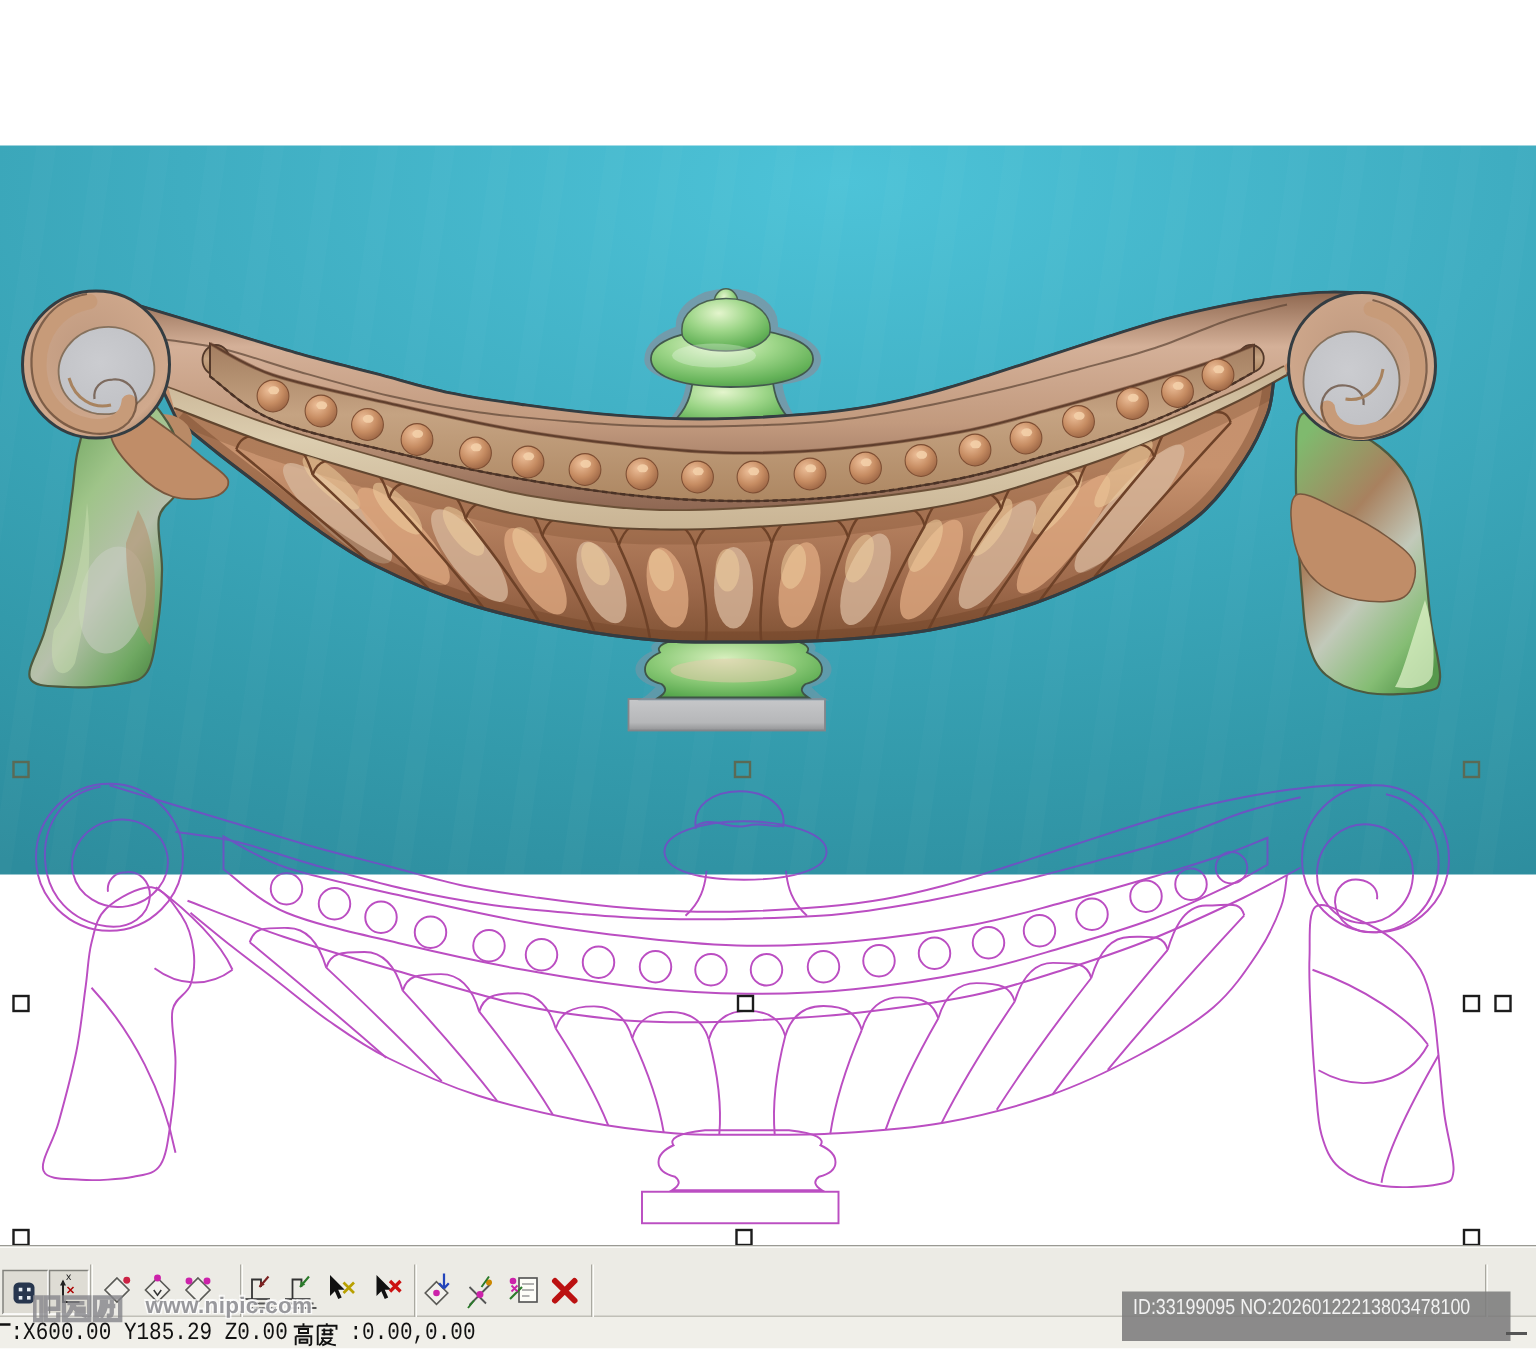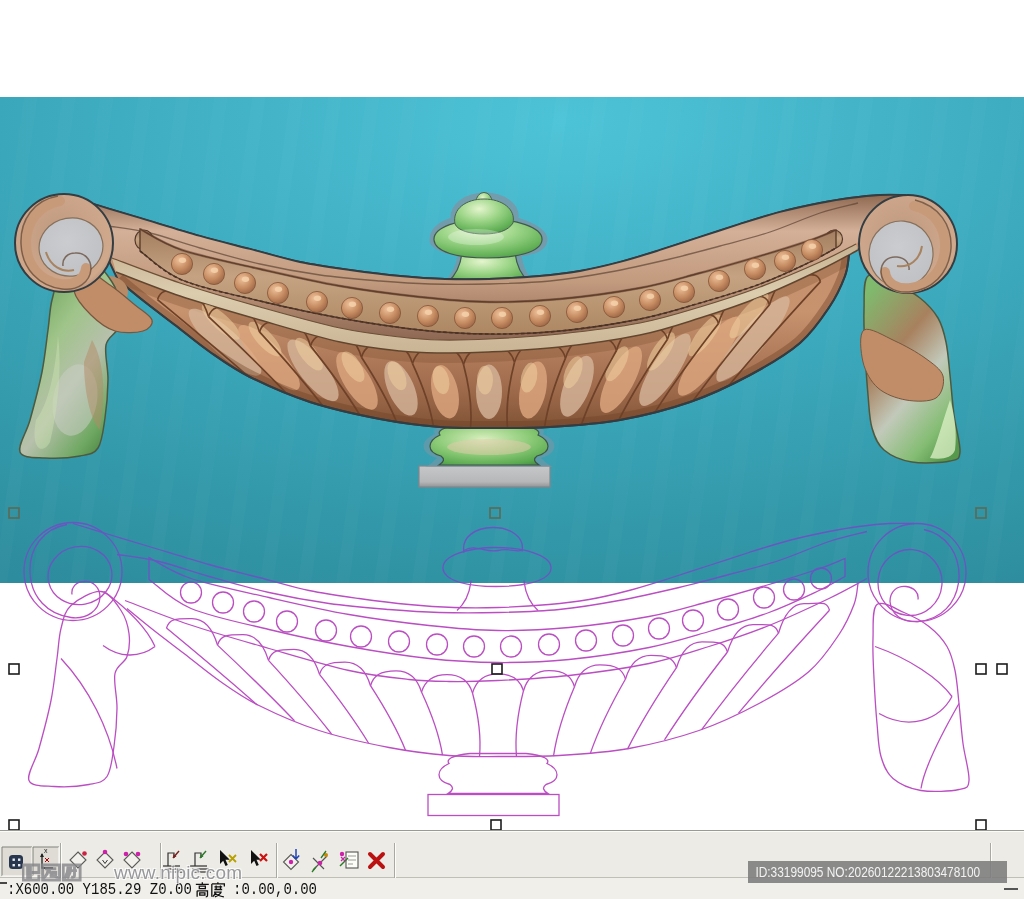--- a/index.html
+++ b/index.html
@@ -1,22 +1,22 @@
 <!DOCTYPE html>
 <html><head><meta charset="utf-8">
 <style>
 html,body{margin:0;padding:0;width:1024px;height:899px;overflow:hidden;background:#fff;
  font-family:"Liberation Sans",sans-serif}
 #scene{position:relative;width:1024px;height:899px}
-#idband{position:absolute;left:748px;top:861px;width:259px;height:22px;background:rgba(124,124,124,0.88);
+#idband{position:absolute;left:748px;top:861px;width:259px;height:33px;background:rgba(124,124,124,0.88);
  color:#f2f2f2;font-size:14.5px;line-height:22px;white-space:nowrap;text-align:left}
 #idband span{display:inline-block;transform:scaleX(0.82);transform-origin:0 50%;padding-left:9px}
 #st1,#st2{position:absolute;top:880px;font-family:"Liberation Mono",monospace;font-size:14px;color:#111;
  transform:scaleY(1.18);transform-origin:0 0;white-space:pre}
-#wmtext{position:absolute;left:114px;top:862px;color:rgba(128,128,132,0.8);font-size:19px;font-weight:normal;
+#wmtext{position:absolute;left:97px;top:862px;color:rgba(128,128,132,0.8);font-size:15px;font-weight:bold;
  letter-spacing:0.2px;text-shadow:1px 1px 0 rgba(255,255,255,0.75),-1px -1px 0 rgba(255,255,255,0.75),1px -1px 0 rgba(255,255,255,0.6),-1px 1px 0 rgba(255,255,255,0.6)}
 #dash{position:absolute;left:1004px;top:888px;width:14px;height:2px;background:#555}
 </style></head>
 <body>
 <div id="scene">
 <svg width="1024" height="899" viewBox="0 0 1024 899" xmlns="http://www.w3.org/2000/svg">
 <defs>
 <radialGradient id="bgTeal" cx="0.55" cy="0.05" r="1.08">
  <stop offset="0" stop-color="#4dc3d8"></stop>
           <stop offset="0.4" stop-color="#3fadc1"></stop>

